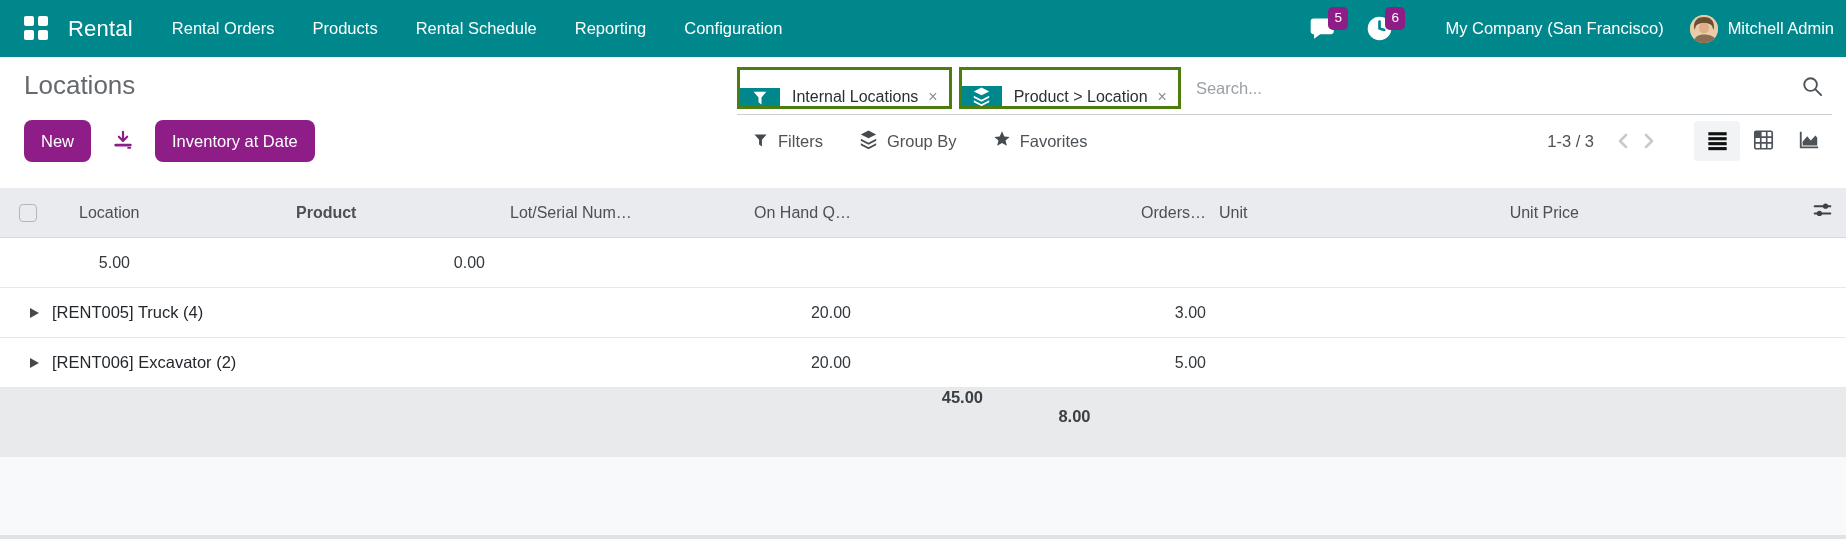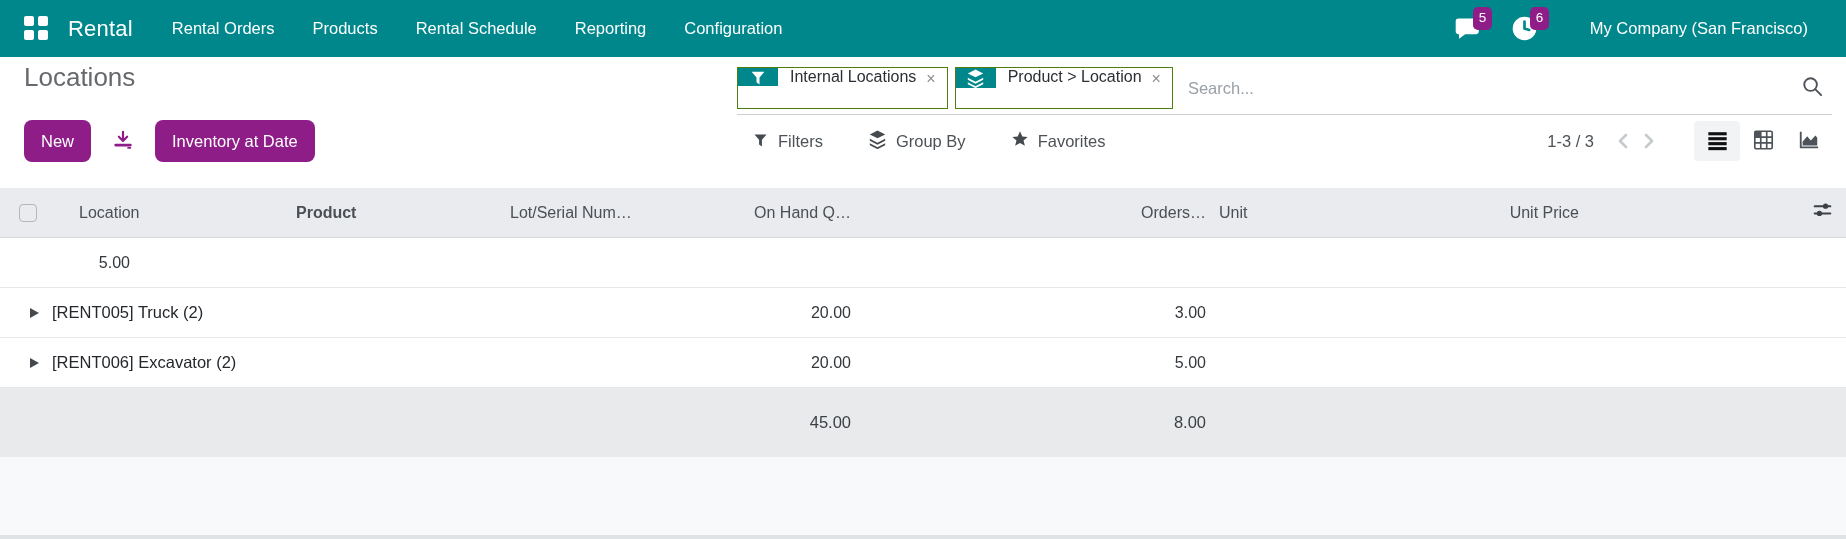--- a/index.html
+++ b/index.html
@@ -21,47 +21,47 @@
   .nav-right{ margin-left:auto; display:flex; align-items:center; }
   .icon-badge{ position:relative; width:27px; height:27px; margin-right:30px; cursor:pointer;}
   .nav-badge{ position:absolute; left:19px; top:-8px; background:var(--badge); color:#fff; font-size:13.5px; line-height:1; padding:4px 6px 5px; border-radius:5px;}
   .company{ font-size:16.5px; margin:0 26px 0 22px; cursor:pointer;}
   .usermenu{ display:flex; align-items:center; cursor:pointer;}
   .avatar{ width:28px; height:28px; border-radius:50%; overflow:hidden; background:#e8c9a5; margin-right:10px;}
   .username{ font-size:16.5px;}
 
   
   .control-panel{ position:relative; height:131px; background:#fff;}
-  .page-title{ position:absolute; left:24px; top:5px; font-size:26px; font-weight:400; color:#66696d;}
+  .page-title{ position:absolute; left:24px; top:13px; font-size:26px; font-weight:400; color:#66696d;}
   .searchbar{ position:absolute; left:737px; right:14px; top:10px; height:48px; display:flex; align-items:center; border-bottom:1px solid #ccd0d4; padding-bottom:5px;}
-  .facet{ display:flex; align-items:flex-start; height:42px; border:1px solid #4d7c0f; background:#fff; margin-right:7px; flex:none;}
+  .facet{ display:flex; align-items:flex-end; height:42px; border:3px solid #4d7c0f; background:#fff; margin-right:7px; flex:none;}
   .facet-icon{ width:40px; background:var(--teal); display:flex; align-items:center; justify-content:center;}
   .facet-label{ display:flex; align-items:center; padding:0 10px 0 12px; font-size:16px; color:#2b2f33; white-space:nowrap;}
   .facet-x{ display:flex; align-items:center; padding:2px 11px 0 0; color:#8b9095; font-size:16px; cursor:pointer;}
   .search-input{ flex:1; min-width:60px; border:none; outline:none; background:transparent; font-size:16.5px; color:#333; padding:0 8px;}
   .search-input::placeholder{ color:#9aa0a6;}
   .magnifier{ flex:none; margin-right:8px; cursor:pointer;}
 
   .cp-bottom{ position:absolute; left:0; right:0; top:63px; height:42px;}
   .cp-left{ position:absolute; left:24px; display:flex; align-items:center; height:42px;}
   .btn{ height:42px; background:var(--purple); color:#fff; border:none; border-radius:8px; font-size:16.5px; font-family:inherit; padding:0 17px; cursor:pointer;}
   .icon-btn{ background:none; border:none; padding:0 21px; height:42px; cursor:pointer; display:flex; align-items:center;}
-  .cp-middle{ position:absolute; left:752px; display:flex; align-items:center; height:42px; gap:45px;text-align:right;}
+  .cp-middle{ position:absolute; left:752px; display:flex; align-items:center; height:42px; gap:36px;text-align:right;}
   .cp-tool{ display:flex; align-items:center; gap:9px; font-size:16.5px; color:#4d5257; cursor:pointer;}
   .cp-right{ position:absolute; right:14px; display:flex; align-items:center; height:42px;}
   .pager-text{ font-size:16.5px; color:#4d5257; cursor:pointer;}
   .pager-nav{ display:flex; align-items:center; margin:0 38px 0 22px; gap:12px;}
   .pg-chev{ cursor:default; display:flex;}
   .vs-btn{ width:46px; height:40px; display:flex; align-items:center; justify-content:center; border:none; background:none; border-radius:4px; cursor:pointer;}
   .vs-btn.active{ background:#f1f3f5;}
 
   
   .thead{ height:50px; background:#e9ebee; border-bottom:1px solid #d6d9dc; display:flex; align-items:center; font-size:16px; color:#4b5055; font-weight:500;}
   .trow{ height:50px; background:#fff; border-bottom:1px solid #e6e9eb; display:flex; align-items:center; font-size:16px; color:#24282c; cursor:pointer;}
-  .tfoot{ height:69px; background:#e9eaec; display:flex; align-items:center; font-size:16.5px; font-weight:400; color:#3a3f44;}
+  .tfoot{ height:69px; background:#e9eaec; display:flex; align-items:center; font-size:16.5px; font-weight:700; color:#3a3f44;flex-direction:column;}
   .c-check{ width:56px; flex:none; display:flex; align-items:center; padding-left:19px;}
   .checkbox{ width:18px; height:18px; border:1px solid #b2b7bc; border-radius:4px; background:transparent; cursor:pointer;}
   .c-loc{ width:235px; flex:none; padding-left:23px;}
   .c-prod{ width:215px; flex:none; padding-left:5px;font-weight:bold;}
   .c-lot{ width:215px; flex:none; padding-left:4px;}
   .c-onhand{ width:140px; flex:none; text-align:right; padding-right:10px;}
   .c-res{ width:355px; flex:none; text-align:right; padding-right:10px;}
   .c-unit{ width:160px; flex:none; padding-left:3px;}
   .c-price{ width:215px; flex:none; text-align:right; padding-right:12px;}
   .c-rest{ flex:1; display:flex; justify-content:flex-end; align-items:center; padding-right:13px;}
@@ -105,20 +105,31 @@
       <div class="icon-badge">
         <span>
           <svg width="27" height="27" viewBox="0 0 24 24">
               <circle cx="12" cy="12" r="10.5" fill="#fff"></circle>
               <path d="M12 12V5.8M12 12l4.2 1.3" stroke="#00878c" stroke-width="2.4" stroke-linecap="round"></path>
             </svg>
         </span>
         <span class="nav-badge">6</span>
       </div>
       <span class="company">My Company (San Francisco)</span>
+      <div class="usermenu">
+        <span class="avatar">
+          <svg width="28" height="28" viewBox="0 0 28 28">
+              <circle cx="14" cy="14" r="14" fill="#e9cda8"></circle>
+              <path d="M4 12c0-7 4-10 10-10s10 3 10 10c0 2-1 3-1 3 0-5-3-7-9-7s-9 2-9 7c0 0-1-1-1-3z" fill="#6b4f35"></path>
+              <circle cx="14" cy="13" r="5.2" fill="#dfae88"></circle>
+              <path d="M3 28c1-6 5.5-8.5 11-8.5S27 22 28 28z" fill="#8a6d52"></path>
+            </svg>
+        </span>
+        <span class="username">Mitchell Admin</span>
+      </div>
     </div>
   </header>
 
   <section class="control-panel">
     <h1 class="page-title">Locations</h1>
 
     <div class="searchbar">
       <div class="facet">
         <span class="facet-icon">
           <svg width="18" height="18" viewBox="0 0 24 24">
@@ -256,29 +267,30 @@
               <circle cx="15.5" cy="7.1" r="3" fill="#3c4146"></circle>
               <rect x="2" y="14.2" width="20" height="2.3" rx="1" fill="#3c4146"></rect>
               <circle cx="8.5" cy="15.3" r="3" fill="#3c4146"></circle>
             </svg>
         </span>
       </div>
     </div>
 
     <div class="trow">
       <div class="c-onhand num">5.00</div>
+      <div class="c-res num">0.00</div>
       <div class="c-unit"></div>
       <div class="c-price"></div>
       <div class="c-rest"></div>
     </div>
 
     <div class="trow">
       <div class="c-group">
         <span class="caret"></span>
-        <span class="group-label">[RENT005] Truck (2)</span>
+        <span class="group-label">[RENT005] Truck (4)</span>
       </div>
       <div class="c-onhand num">20.00</div>
       <div class="c-res num">3.00</div>
       <div class="c-unit"></div>
       <div class="c-price"></div>
       <div class="c-rest"></div>
     </div>
 
     <div class="trow">
       <div class="c-group">

